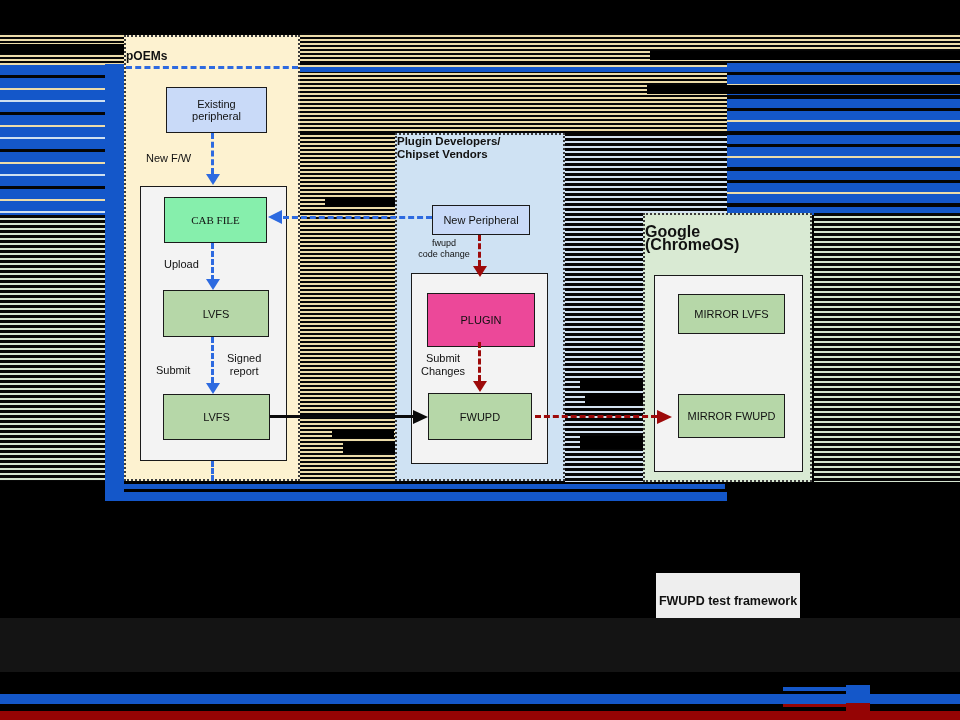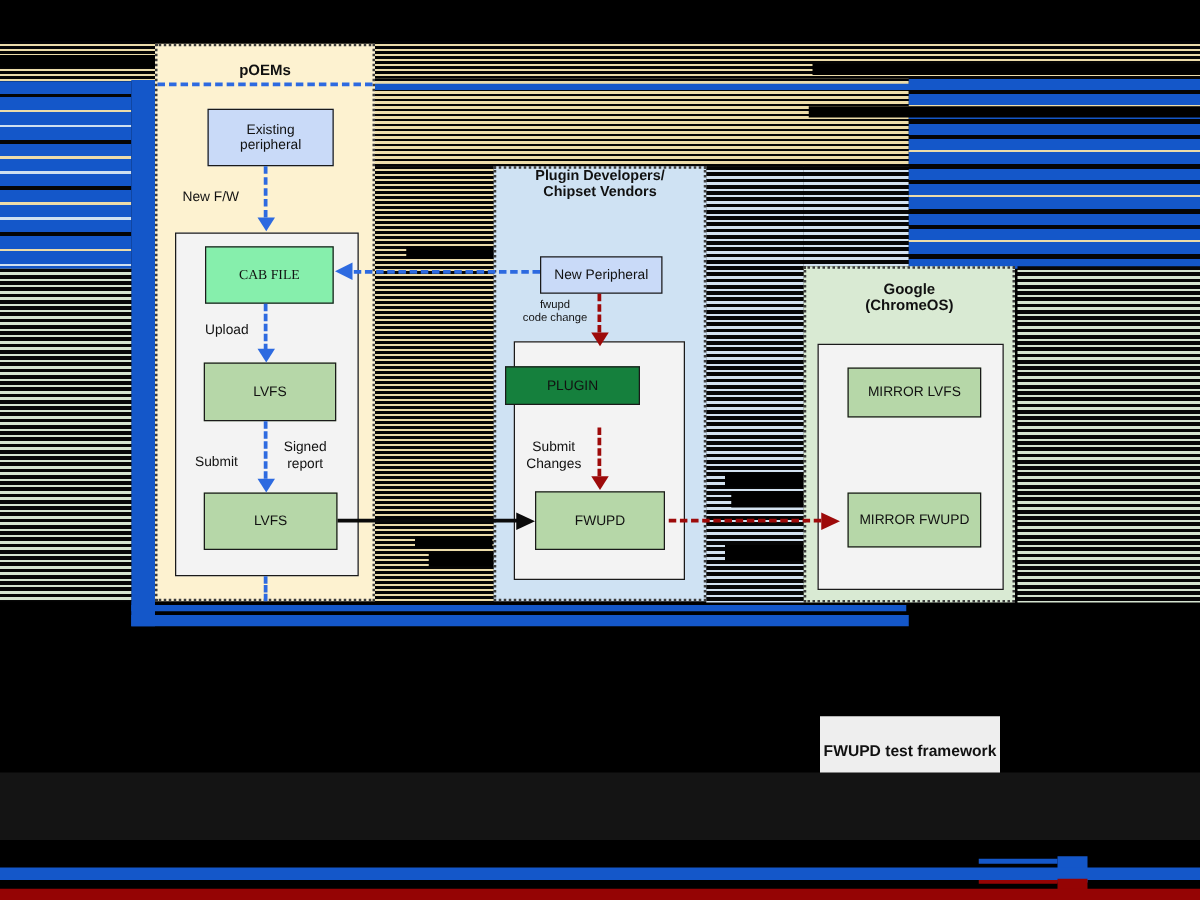--- a/index.html
+++ b/index.html
@@ -15,21 +15,21 @@
       #1457c9 25px 35px,#cfe0f0 35px 37px);}
   .blue-bands{background:repeating-linear-gradient(to bottom,
       #1457c9 0 9px,#050505 9px 12px,#1457c9 12px 21px,#ecdcaa 21px 23px,
       #1457c9 23px 32px,#050505 32px 36px);}
   .solid-blue{background:#1457c9;}
   .solid-red{background:#950404;}
   .redact{background:#000;}
   .dark-band{background:#141414;}
   
   .panel{border:2px dotted #3c3c3c;box-sizing:border-box;}
-  .panel-title{font-weight:bold;color:#111;text-align:center;white-space:pre-line;}
+  .panel-title{font-weight:bold;color:#111;white-space:pre-line;}
   .graybox{background:#f3f3f3;border:1.5px solid #1a1a1a;box-sizing:border-box;}
   .node{border:1.5px solid #1a1a1a;box-sizing:border-box;display:flex;align-items:center;
         justify-content:center;text-align:center;font-size:11px;color:#111;white-space:pre-line;}
   .edge-label{color:#111;font-size:11px;white-space:pre-line;}
   
   .dash-blue-v{width:0;border-left:3px dashed #2d6ae0;}
   .dash-blue-h{height:0;border-top:3px dashed #2d6ae0;}
   .dash-red-v{width:0;border-left:3px dashed #9d0a0a;}
   .dash-red-h{height:0;border-top:3px dashed #9d0a0a;}
   .solid-black-h{height:3px;background:#0a0a0a;}
@@ -76,35 +76,35 @@
     <div class="panel-title" style="margin-top:12px;font-size:12px;">pOEMs</div>
   </div>
   <div class="abs dash-blue-h" style="left:126px;top:66px;width:172px;"></div>
 
   <div class="abs panel" style="left:395px;top:133px;width:170px;height:348px;background:#cfe2f3;">
     <div class="panel-title" style="font-size:11.5px;line-height:13px;">Plugin Developers/
 Chipset Vendors</div>
   </div>
 
   <div class="abs panel" style="left:643px;top:213px;width:169px;height:269px;background:#d9ead3;">
-    <div class="panel-title" style="margin-top:10px;font-size:12px;line-height:13px;">Google
+    <div class="panel-title" style="margin-top:10px;font-size:16px;line-height:13px;">Google
 (ChromeOS)</div>
   </div>
 
   <div class="abs graybox" style="left:140px;top:186px;width:147px;height:275px;"></div>
   <div class="abs graybox" style="left:411px;top:273px;width:137px;height:191px;"></div>
   <div class="abs graybox" style="left:654px;top:275px;width:149px;height:197px;"></div>
 
   <div class="abs node" style="left:166px;top:87px;width:101px;height:46px;background:#c9daf8;text-align:center;">Existing
 peripheral</div>
   <div class="abs node" style="left:164px;top:197px;width:103px;height:46px;background:#86efac;font-family:Liberation Serif, serif;">CAB FILE</div>
   <div class="abs node" style="left:163px;top:290px;width:106px;height:47px;background:#b6d7a8;">LVFS</div>
   <div class="abs node" style="left:163px;top:394px;width:107px;height:46px;background:#b6d7a8;">LVFS</div>
   <div class="abs node" style="left:432px;top:205px;width:98px;height:30px;background:#c9daf8;">New Peripheral</div>
-  <div class="abs node" style="left:404px;top:293px;width:108px;height:31px;background:#15803d;">PLUGIN</div>
+  <div class="abs node" style="left:427px;top:293px;width:108px;height:54px;background:#ec4899;">PLUGIN</div>
   <div class="abs node" style="left:428px;top:393px;width:104px;height:47px;background:#b6d7a8;">FWUPD</div>
   <div class="abs node" style="left:678px;top:294px;width:107px;height:40px;background:#b6d7a8;">MIRROR LVFS</div>
   <div class="abs node" style="left:678px;top:394px;width:107px;height:44px;background:#b6d7a8;">MIRROR FWUPD</div>
 
   <div class="abs edge-label" style="left:146px;top:152px;">New F/W</div>
   <div class="abs edge-label" style="left:164px;top:258px;">Upload</div>
   <div class="abs edge-label" style="left:156px;top:364px;">Submit</div>
   <div class="abs edge-label" style="left:227px;top:352px;text-align:center;line-height:13px;">Signed
 report</div>
   <div class="abs edge-label" style="left:404px;top:238px;width:80px;font-size:9px;text-align:center;line-height:11px;">fwupd

